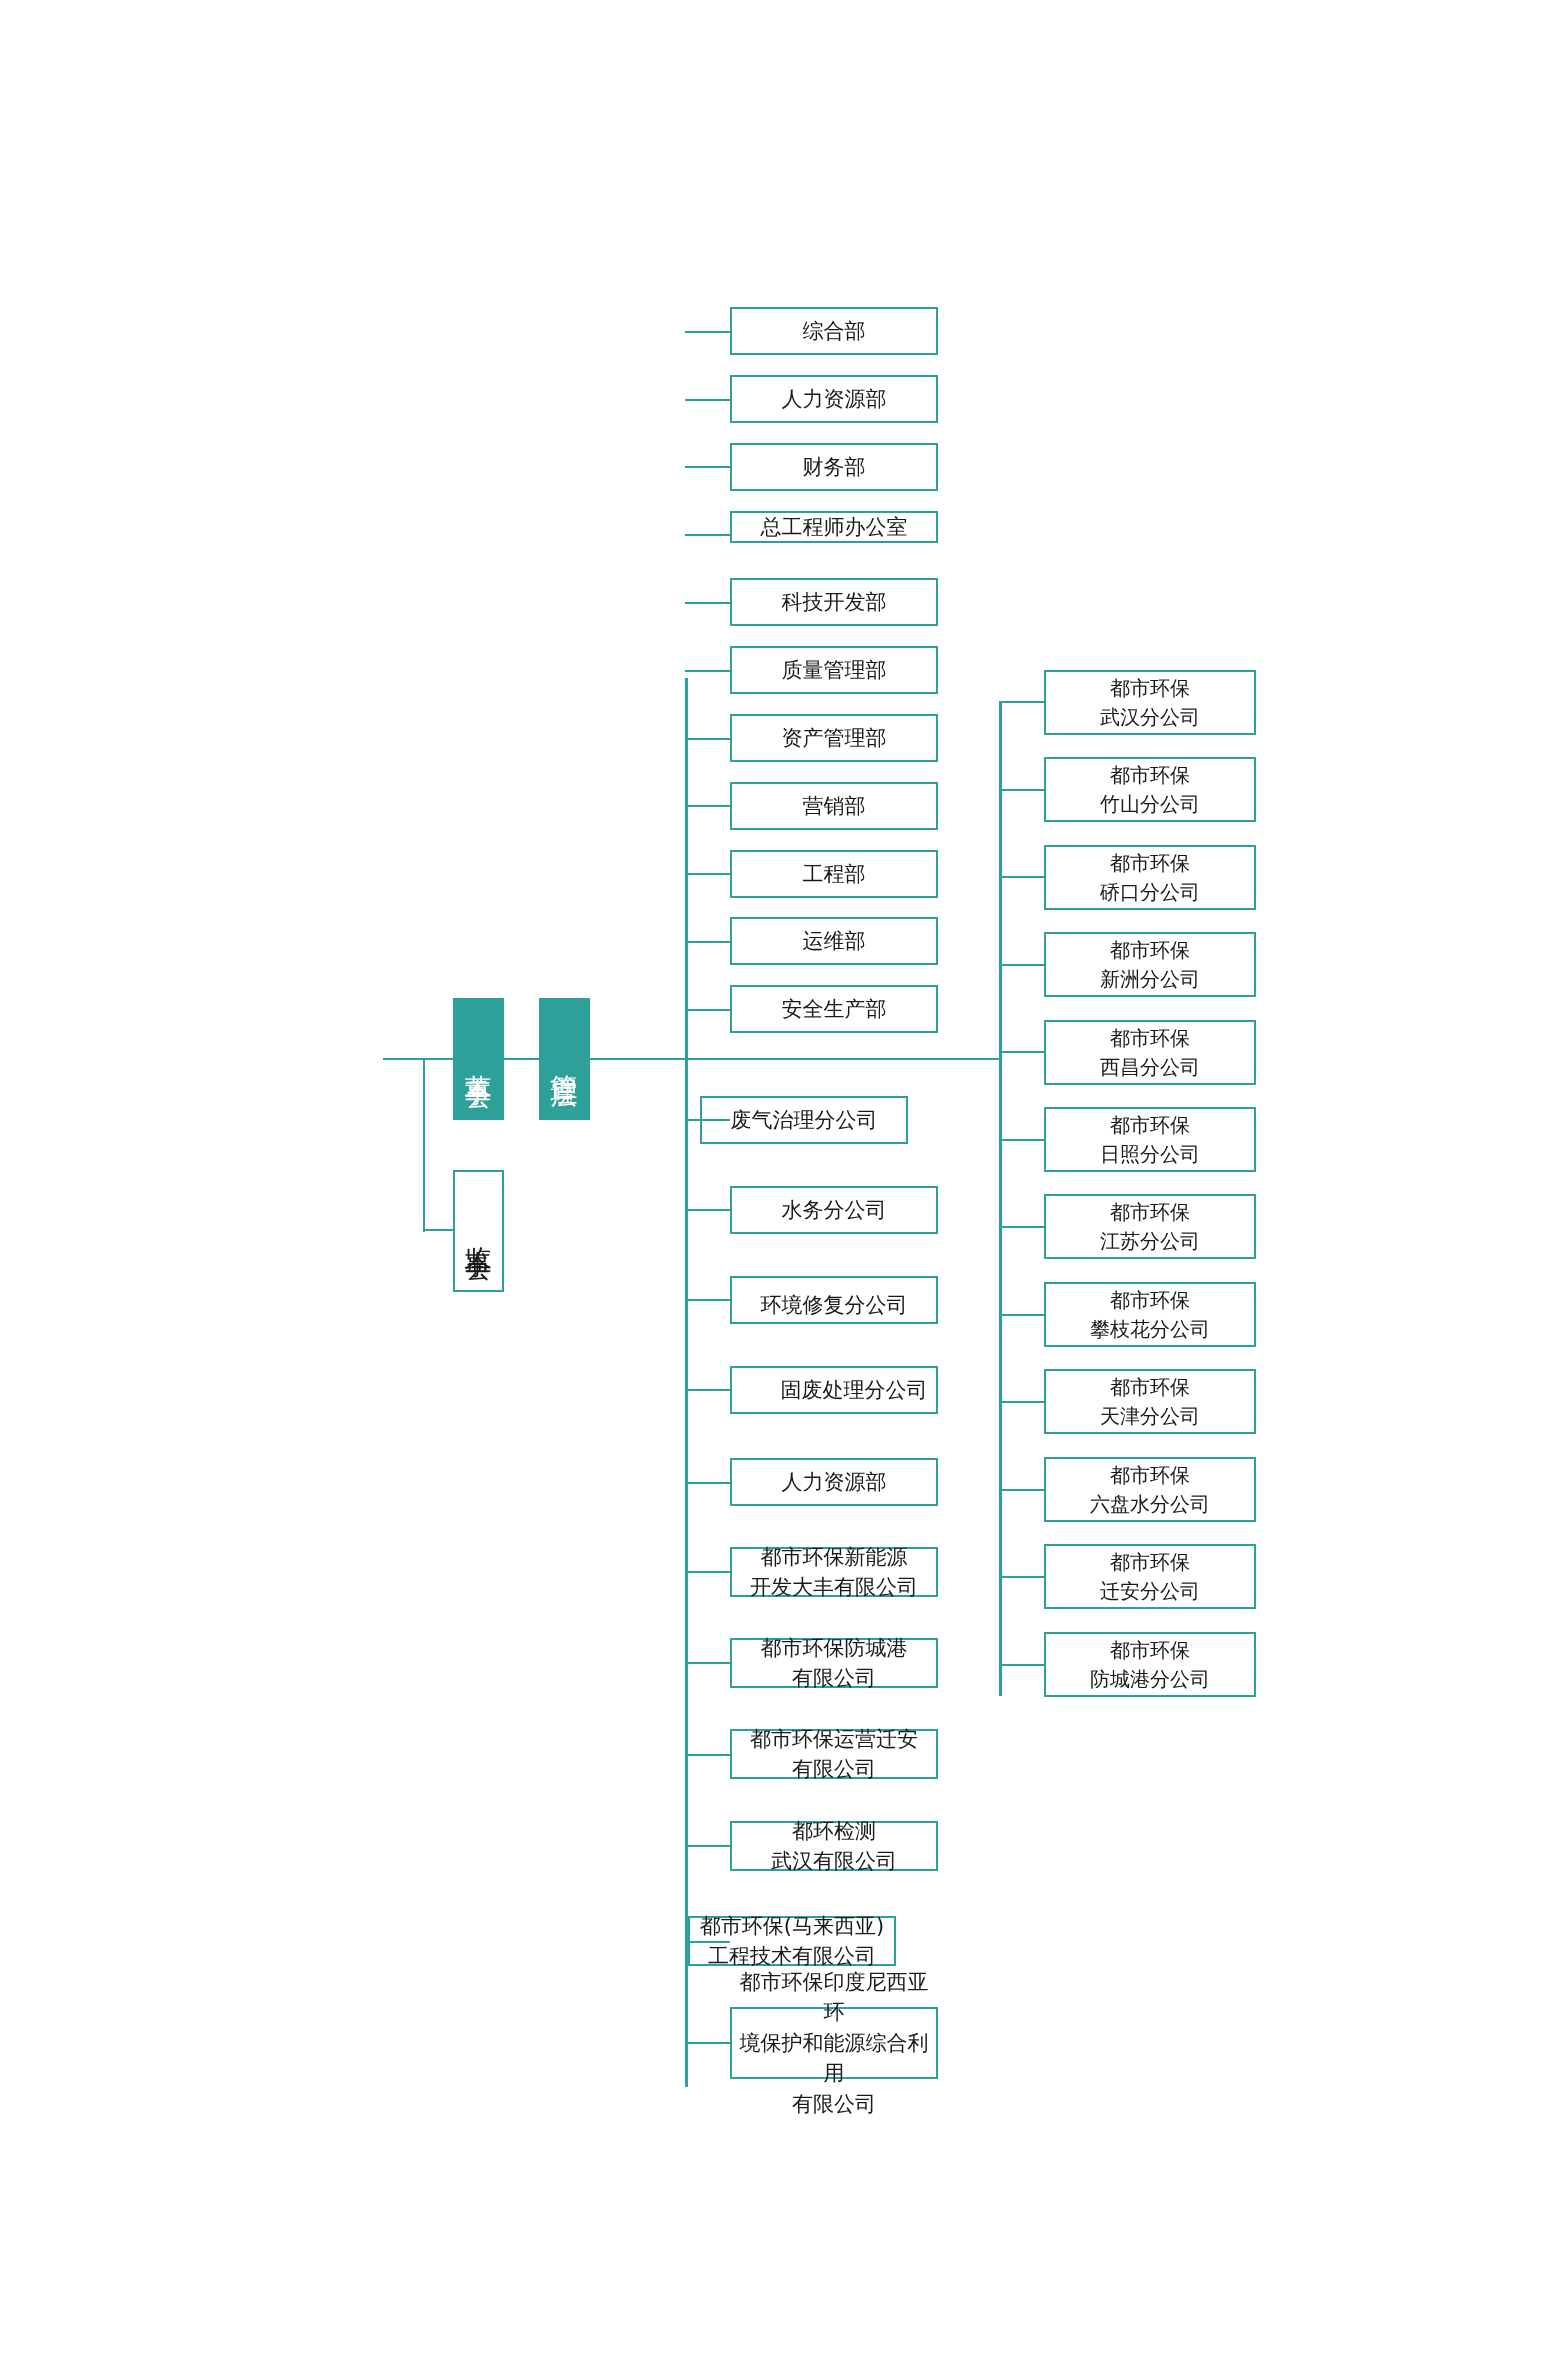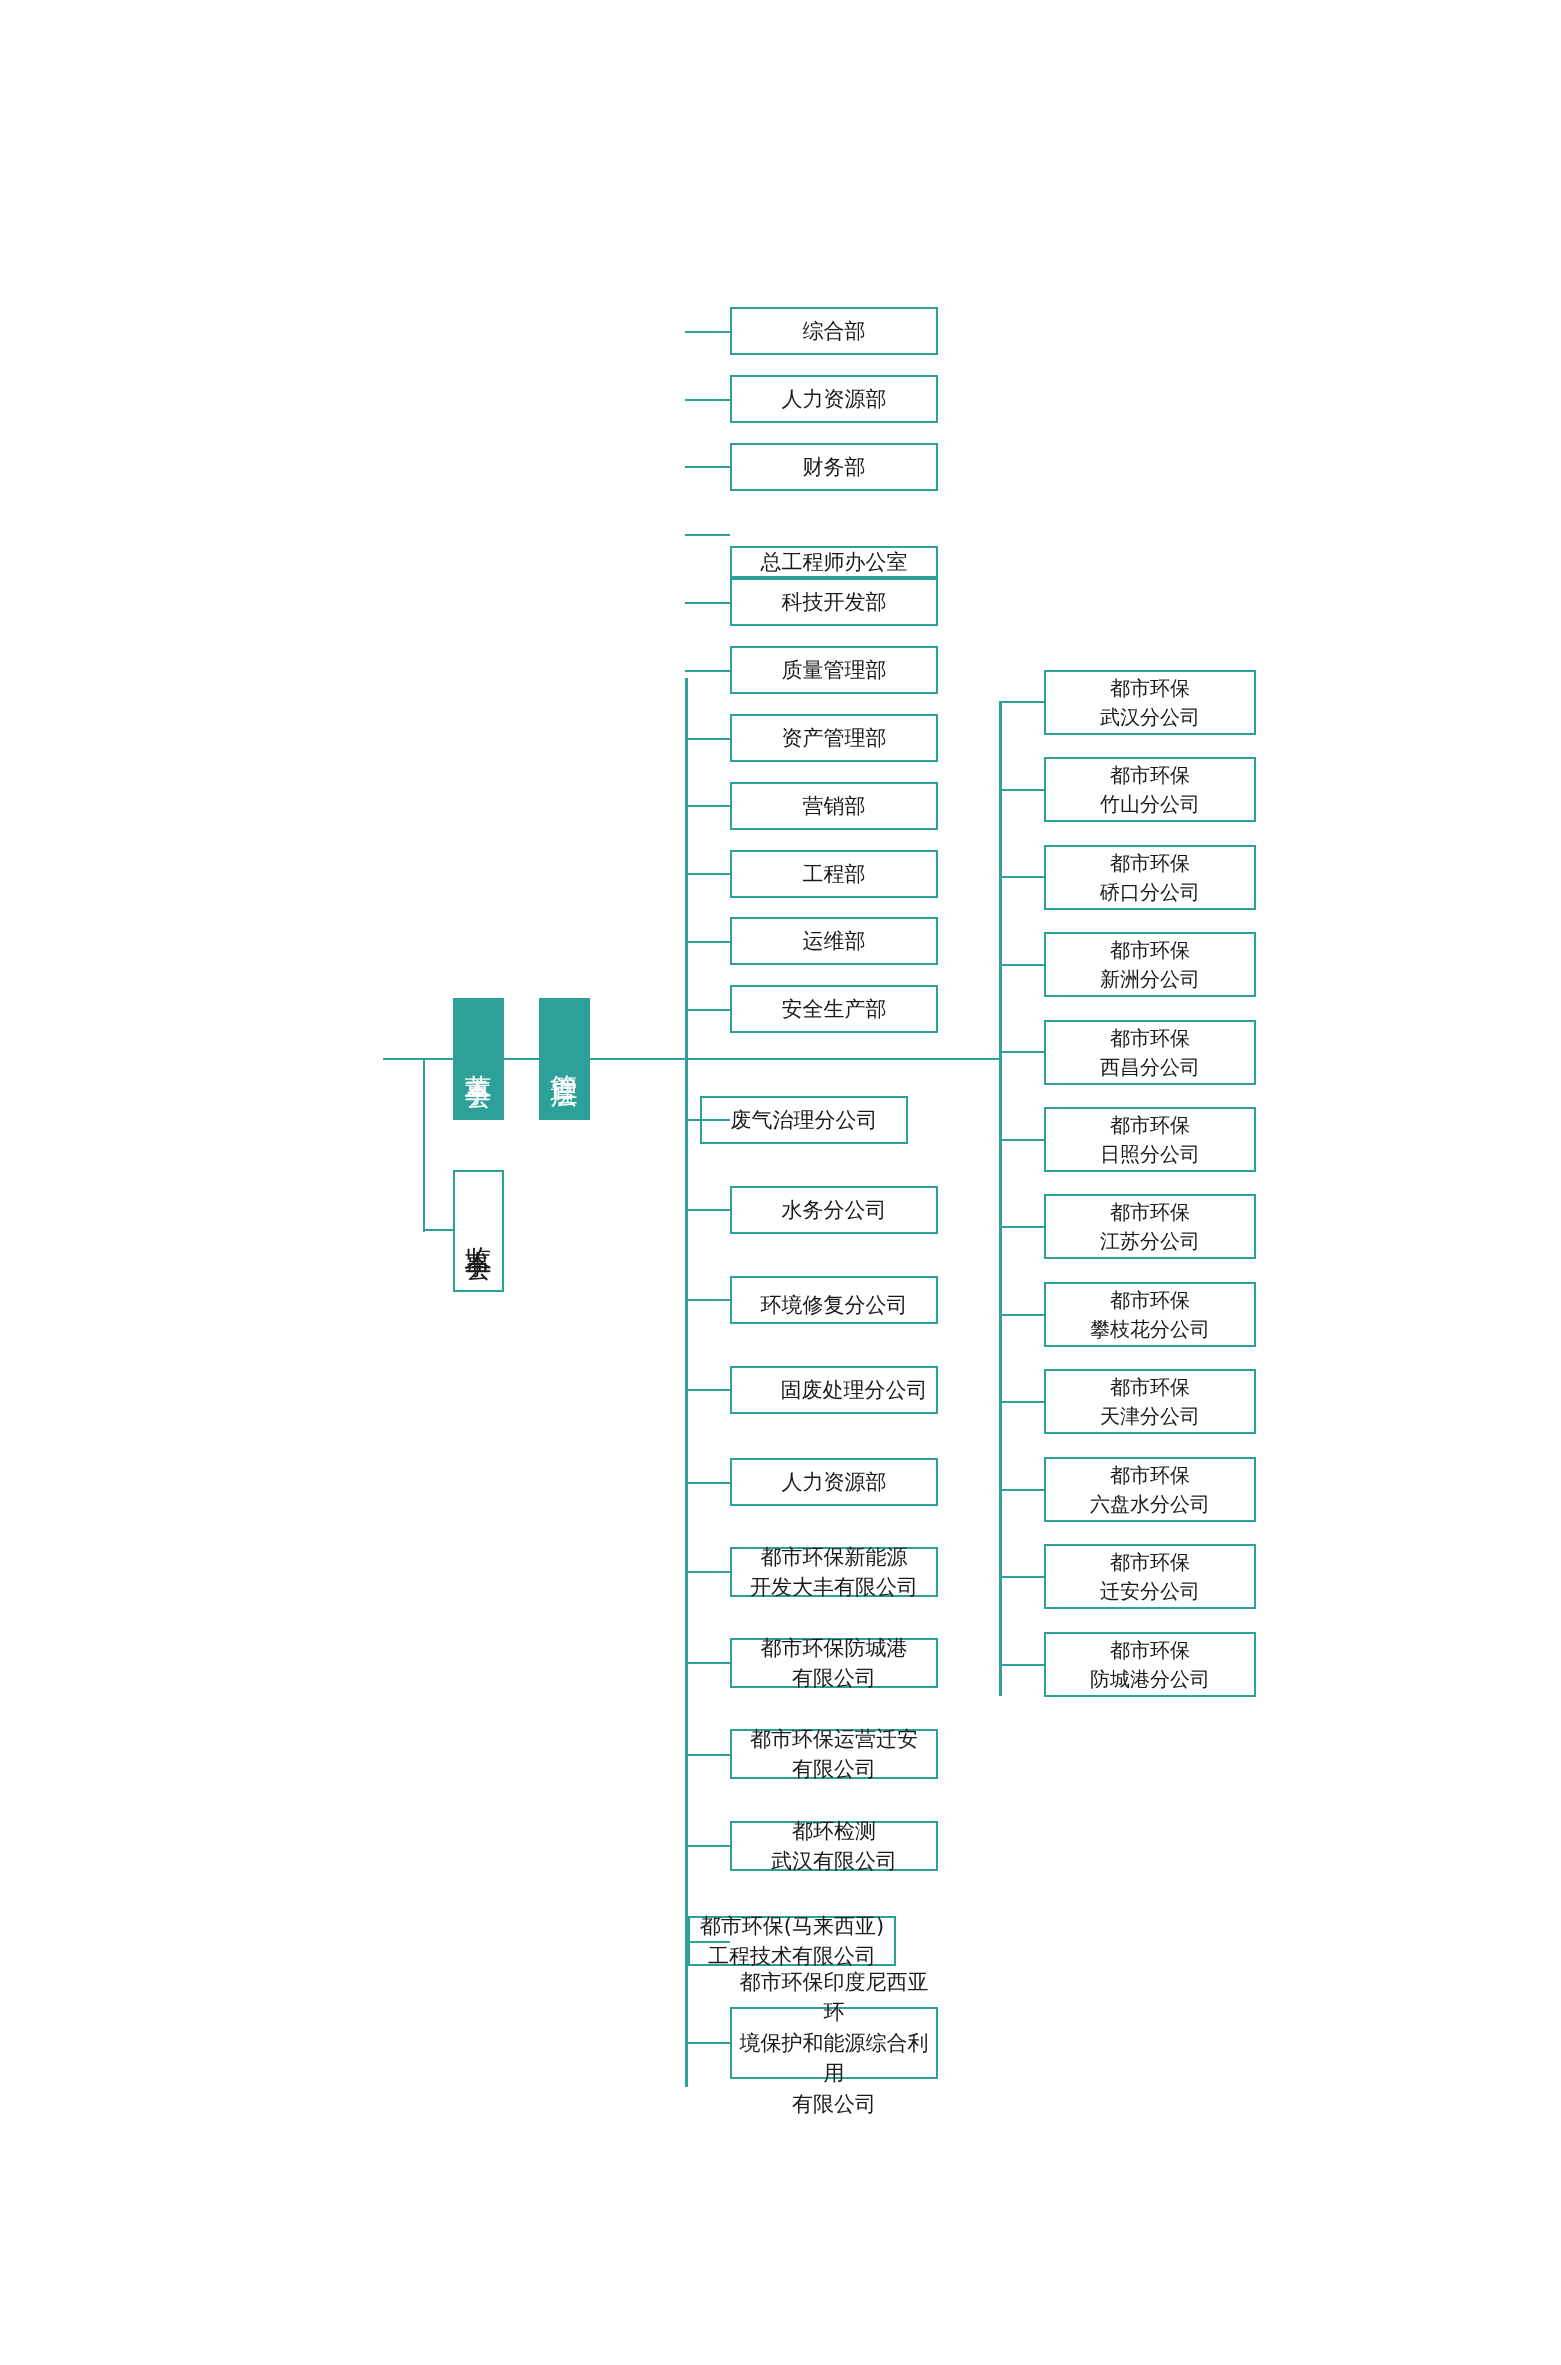--- a/index.html
+++ b/index.html
@@ -65,21 +65,21 @@
       </div>
       <div class="ln lnh" style="left: 685px; top: 331px; width: 45px;"></div>
       <div class="node node-outline dept" style="left: 730px; top: 375px; width: 208px; height: 48px; text-align: center;">
         <span style="white-space: pre-line;">人力资源部</span>
       </div>
       <div class="ln lnh" style="left: 685px; top: 399px; width: 45px;"></div>
       <div class="node node-outline dept" style="left: 730px; top: 443px; width: 208px; height: 48px;">
         <span style="white-space: pre-line;">财务部</span>
       </div>
       <div class="ln lnh" style="left: 685px; top: 466px; width: 45px;"></div>
-      <div class="node node-outline dept" style="left: 730px; top: 511px; width: 208px; height: 32px; margin-top: 35px;">
+      <div class="node node-outline dept" style="left: 730px; top: 511px; width: 208px; height: 32px;">
         <span style="white-space: pre-line;">总工程师办公室</span>
       </div>
       <div class="ln lnh" style="left: 685px; top: 534px; width: 45px;"></div>
       <div class="node node-outline dept" style="left: 730px; top: 578px; width: 208px; height: 48px;">
         <span style="white-space: pre-line;">科技开发部</span>
       </div>
       <div class="ln lnh" style="left: 685px; top: 602px; width: 45px;"></div>
       <div class="node node-outline dept" style="left: 730px; top: 646px; width: 208px; height: 48px;">
         <span style="white-space: pre-line;">质量管理部</span>
       </div>

